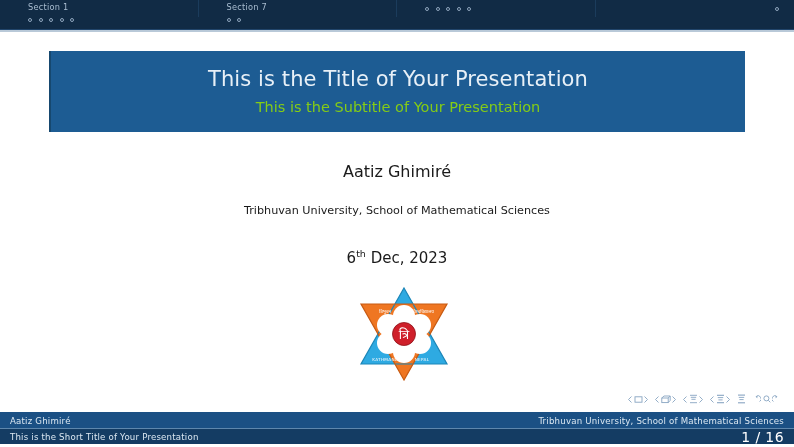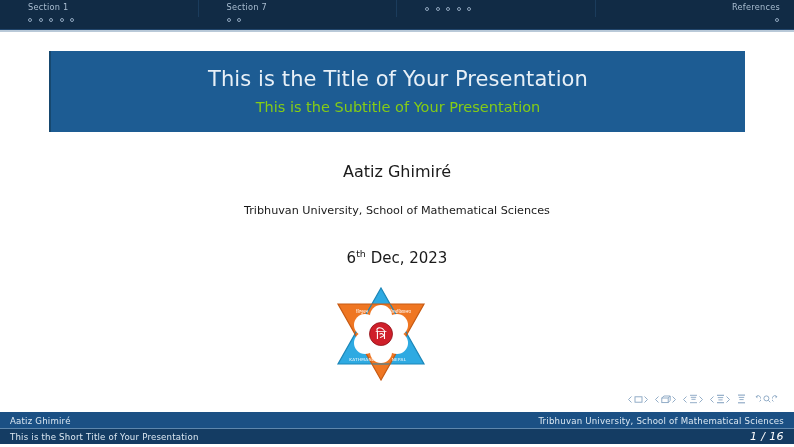--- a/index.html
+++ b/index.html
@@ -138,21 +138,21 @@
   }
   .date sup {
     font-size: 9.5px;
     vertical-align: super;
     line-height: 0;
   }
 
   
   .logo-wrap {
     position: absolute;
-    left: 331px;
+    left: 354px;
     top: 284px;
     width: 100px;
     height: 100px;
   }
 
   
   .navsymbols {
     position: absolute;
     right: 14px;
     top: 392px;
@@ -202,25 +202,24 @@
     background: #5e87ad;
   }
   .footer-text {
     font-size: 8.6px;
     color: #dce8f2;
     letter-spacing: 0.2px;
     white-space: nowrap;
   }
   .footer-text.right { text-align: right; }
   .footer-page {
-    font-size: 11px;
+    font-size: 14px;
     color: #ffffff;
     letter-spacing: 0.4px;
     white-space: nowrap;
-    font-style: italic;
   }
 </style>
 </head>
 <body>
 
 <div class="navbar">
 
   <div class="nav-section">
     <span class="nav-label">Section 1</span>
     <span class="nav-dots">
@@ -244,21 +243,20 @@
     <span class="nav-dots">
       <span class="nav-dot"></span>
       <span class="nav-dot"></span>
       <span class="nav-dot"></span>
       <span class="nav-dot"></span>
       <span class="nav-dot"></span>
     </span>
   </div>
 
   <div class="nav-section">
-    <span class="nav-label">References</span>
     <span class="nav-dots">
       <span class="nav-dot"></span>
     </span>
   </div>
 
 </div>
 <div class="navbar-underline"></div>
 <div class="navbar-underline-inner"></div>
 
 <div class="title-box">

